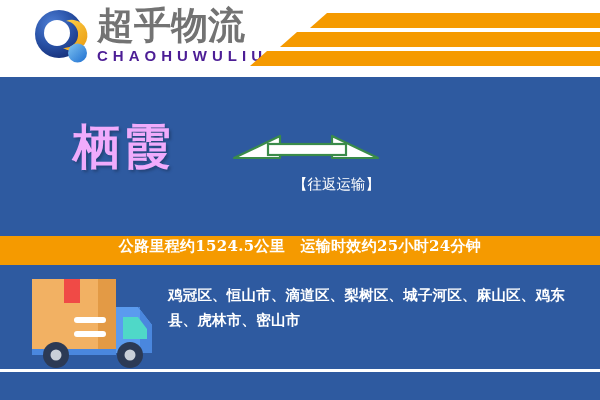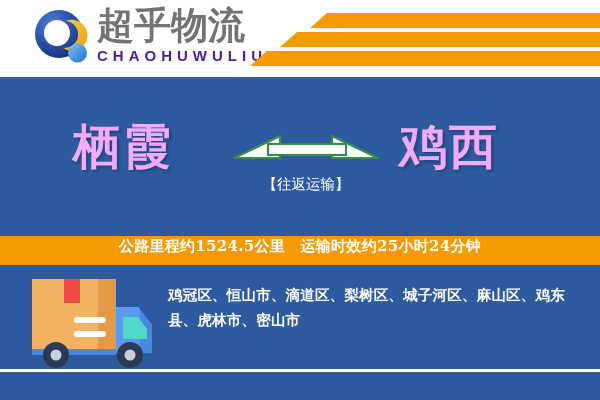--- a/index.html
+++ b/index.html
@@ -105,21 +105,21 @@
   }
   #arrow-svg {
     position: absolute;
     left: 0; top: 33px;
     width: 148px; height: 42px;
   }
   #note-roundtrip {
     position: absolute;
     left: 0; top: 80px;
     width: 148px;
-    text-align: center;
+    text-align: right;
     font-family: "DejaVu Serif", "Liberation Serif", serif;
     font-size: 14.5px;
     line-height: 18px;
     color: #ffffff;
     white-space: nowrap;
   }
 
   
   #info-bar {
     position: absolute;
@@ -224,21 +224,20 @@
         <path d="M 2 30 L 48 8 L 48 30 Z" fill="#ffffff" stroke="#3A8B4A" stroke-width="2.2" stroke-linejoin="round"></path>
 
         <path d="M 146 30 L 100 8 L 100 30 Z" fill="#ffffff" stroke="#3A8B4A" stroke-width="2.2" stroke-linejoin="round"></path>
 
         <rect x="36" y="16" width="78" height="11" fill="#ffffff" stroke="#3A8B4A" stroke-width="2.2"></rect>
       </svg>
 
       <div id="note-roundtrip">【往返运输】</div>
     </div>
 
-    <div class="city" id="city-dest">鸡西</div>
   </div>
 
   <div id="info-bar">
     <div id="info-text">公路里程约1524.5公里　运输时效约25小时24分钟</div>
   </div>
 
   <div id="coverage">
 
     <div id="truck">
       <svg width="132" height="100" viewBox="0 0 132 100" xmlns="http://www.w3.org/2000/svg">

